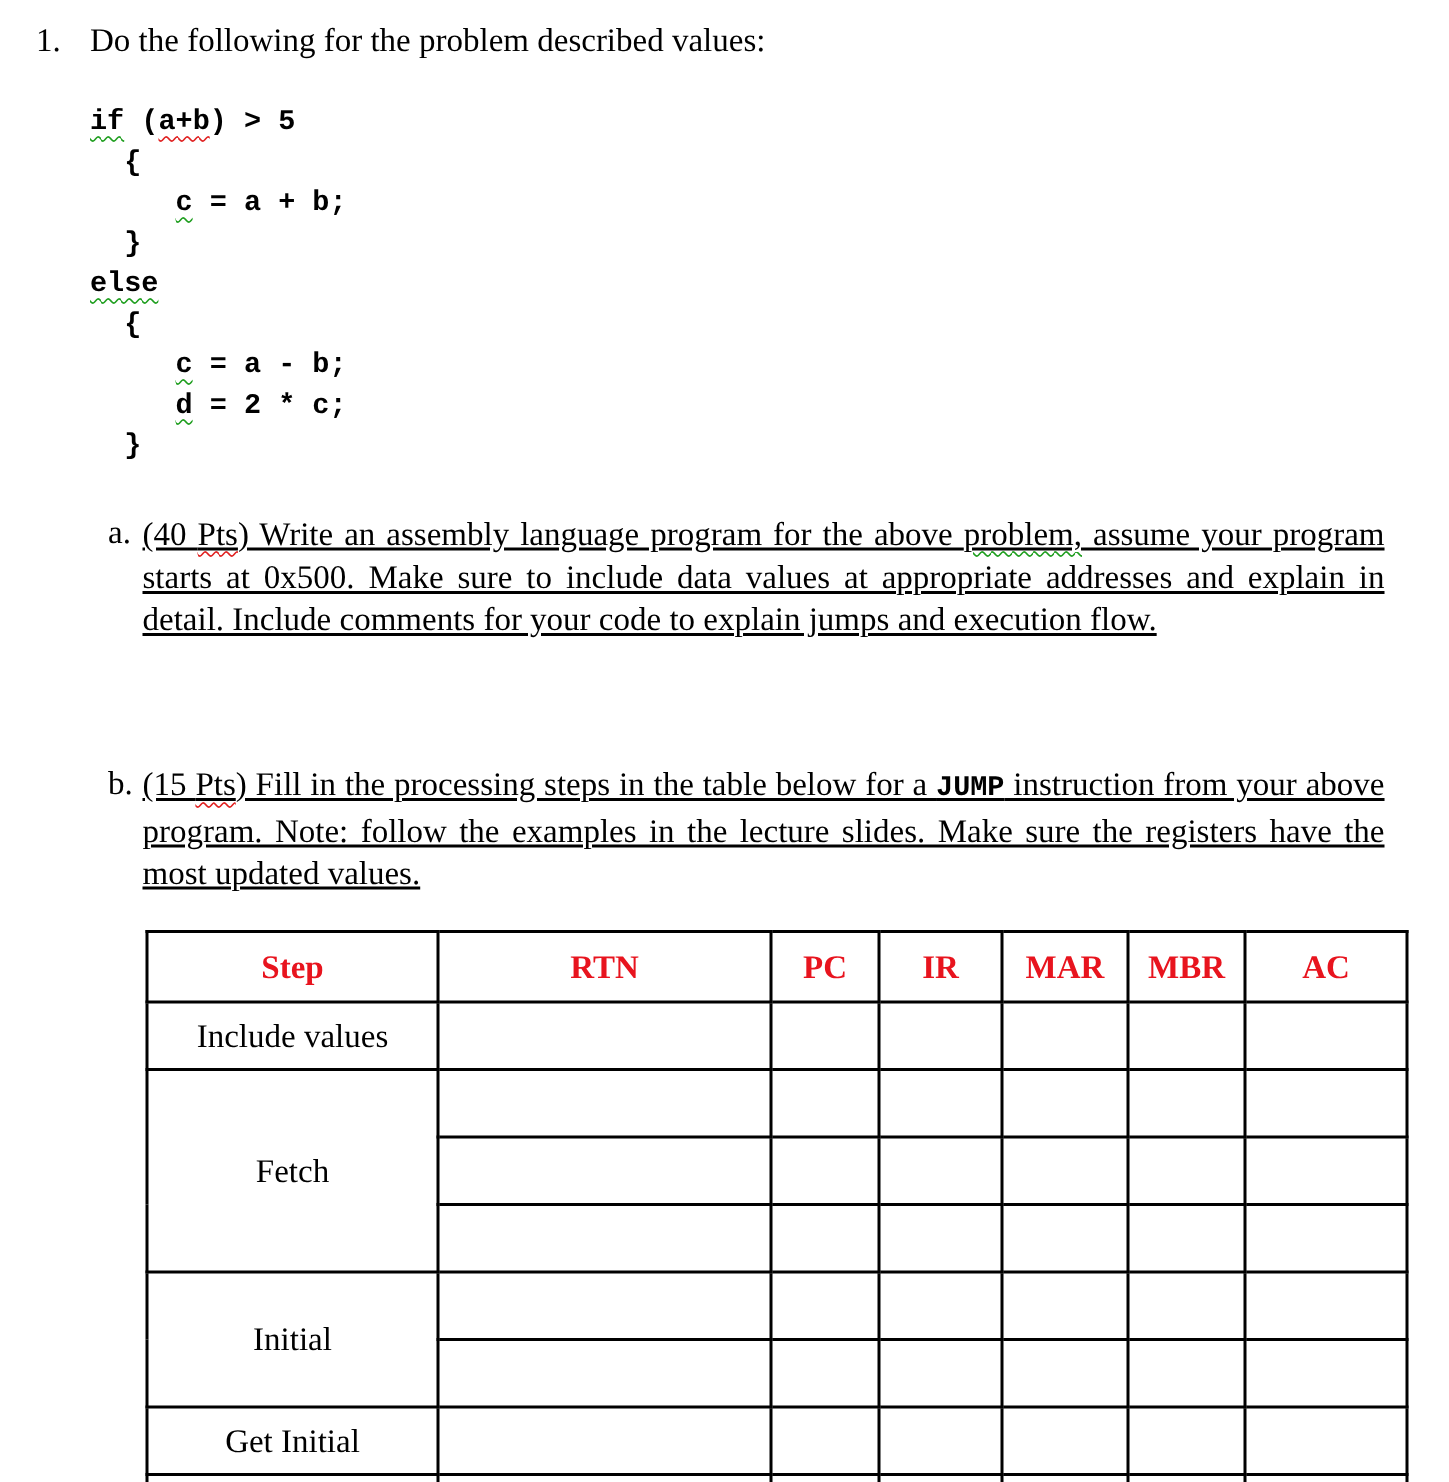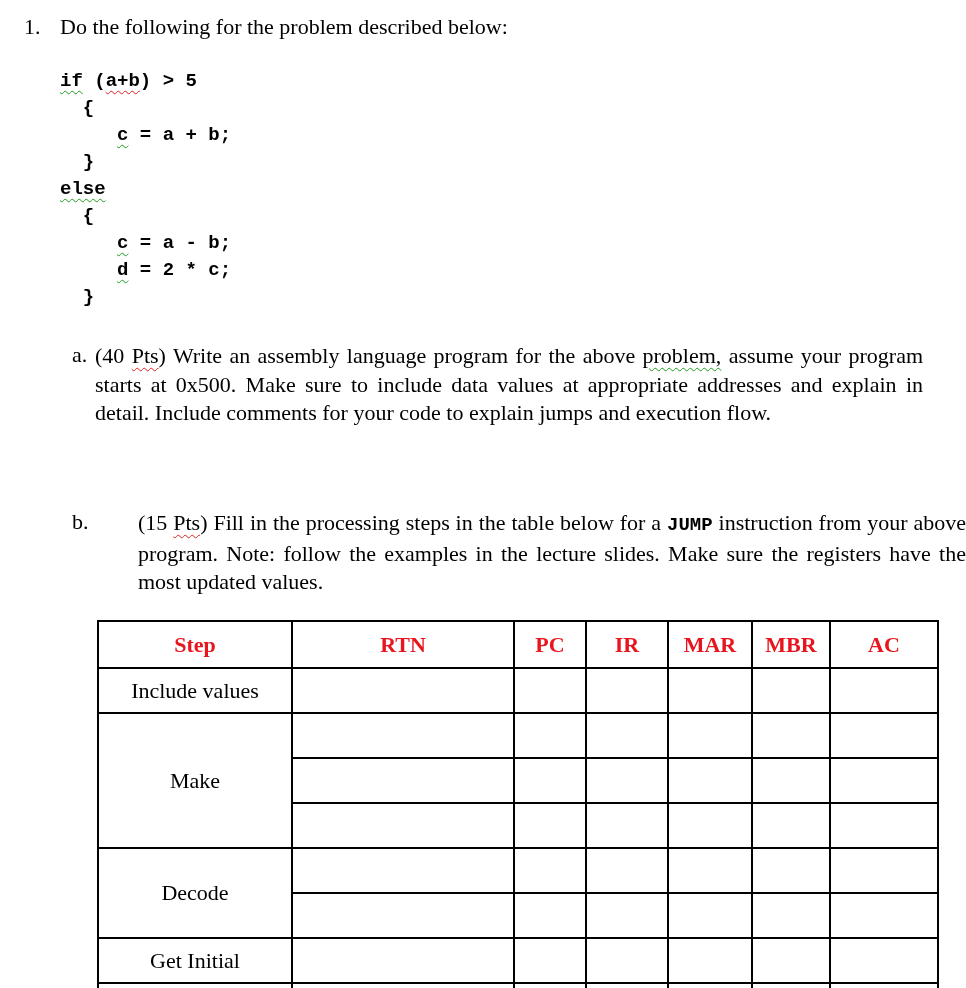--- a/index.html
+++ b/index.html
@@ -3,42 +3,42 @@
 <meta charset="utf-8">
 <style>
   html, body { margin: 0; padding: 0; background: #ffffff; }
   body { width: 966px; height: 988px; position: relative; overflow: hidden; color: #000; font-family: "Liberation Serif", serif; }
   .abs { position: absolute; }
   .q-num { left: 24px; top: 14px; font-size: 22px; }
   .q-text { left: 60px; top: 14px; font-size: 22px; }
   .code { font-family: "Liberation Mono", monospace; font-weight: bold; font-size: 19px; white-space: pre; line-height: 27px; }
   .sq-green { text-decoration: underline wavy #1e9e1e; text-decoration-thickness: 1px; text-underline-offset: 4px; }
   .sq-red { text-decoration: underline wavy #e02020; text-decoration-thickness: 1px; text-underline-offset: 4px; text-align: right; }
-  .para { font-size: 22px; line-height: 28.5px; text-align: justify; }
+  .para { font-size: 22px; line-height: 28.5px; text-align: justify; text-decoration: underline; }
   .para-label { font-size: 22px; }
   .jump { font-family: "Liberation Mono", monospace; font-weight: bold; font-size: 19px; }
   table.steps { position: absolute; left: 97px; top: 620px; border-collapse: collapse; border: 2.5px solid #000; }
   table.steps td, table.steps th { border: 2px solid #000; padding: 4px; text-align: center; font-size: 22px; font-weight: normal; }
   table.steps th { color: #e8141e; font-weight: bold; height: 37px; }
   table.steps td.cell { height: 35px; }
   table.steps td.cell-input { cursor: text; }
 </style>
 </head>
 <body>
 
 <div class="abs q-num">1.</div>
-<div class="abs q-text">Do the following for the problem described below:</div>
+<div class="abs q-text">Do the following for the problem described values:</div>
 
 <div class="abs code" id="code-block" style="left:60px; top:68px;"><div><span></span><span class="sq-green">if</span><span> (</span><span class="sq-red">a+b</span><span>) &gt; 5</span></div><div><span>  </span><span>{</span></div><div><span>     </span><span class="sq-green">c</span><span> = a + b;</span></div><div><span>  </span><span>}</span></div><div><span></span><span class="sq-green">else</span></div><div><span>  </span><span>{</span></div><div><span>     </span><span class="sq-green">c</span><span> = a - b;</span></div><div><span>     </span><span class="sq-green">d</span><span> = 2 * c;</span></div><div><span>  </span><span>}</span></div></div>
 
 <div class="abs para-label" style="left:72px; top:342px;">a.</div>
 <div class="abs para" style="left:95px; top:342px; width:828px;"><span>(40 </span><span class="sq-red">Pts</span><span>) Write an assembly language program for the above </span><span class="sq-green">problem,</span><span> assume your program starts at 0x500. Make sure to include data values at appropriate addresses and explain in detail. Include comments for your code to explain jumps and execution flow.</span></div>
 
 <div class="abs para-label" style="left:72px; top:509px;">b.</div>
-<div class="abs para" style="left:95px; top:509px; width:828px;margin-left:43px;"><span>(15 </span><span class="sq-red">Pts</span><span>) Fill in the processing steps in the table below for a </span><span class="jump">JUMP</span><span> instruction from your above program. Note: follow the examples in the lecture slides. Make sure the registers have the most updated values.</span></div>
+<div class="abs para" style="left:95px; top:509px; width:828px;"><span>(15 </span><span class="sq-red">Pts</span><span>) Fill in the processing steps in the table below for a </span><span class="jump">JUMP</span><span> instruction from your above program. Note: follow the examples in the lecture slides. Make sure the registers have the most updated values.</span></div>
 
 <table class="steps" id="steps-table">
   <colgroup>
     <col style="width:194px">
       <col style="width:222px">
       <col style="width:72px">
       <col style="width:82px">
       <col style="width:84px">
       <col style="width:78px">
       <col style="width:108px">
@@ -58,21 +58,21 @@
       <tr>
         <td rowspan="1" class="cell">Include values</td>
         <td class="cell cell-input"></td>
         <td class="cell cell-input"></td>
         <td class="cell cell-input"></td>
         <td class="cell cell-input"></td>
         <td class="cell cell-input"></td>
         <td class="cell cell-input"></td>
       </tr>
       <tr>
-        <td rowspan="3" class="cell">Make</td>
+        <td rowspan="3" class="cell">Fetch</td>
         <td class="cell cell-input"></td>
         <td class="cell cell-input"></td>
         <td class="cell cell-input"></td>
         <td class="cell cell-input"></td>
         <td class="cell cell-input"></td>
         <td class="cell cell-input"></td>
       </tr>
       <tr>
         <td class="cell cell-input"></td>
         <td class="cell cell-input"></td>
@@ -83,21 +83,21 @@
       </tr>
       <tr>
         <td class="cell cell-input"></td>
         <td class="cell cell-input"></td>
         <td class="cell cell-input"></td>
         <td class="cell cell-input"></td>
         <td class="cell cell-input"></td>
         <td class="cell cell-input"></td>
       </tr>
       <tr>
-        <td rowspan="2" class="cell">Decode</td>
+        <td rowspan="2" class="cell">Initial</td>
         <td class="cell cell-input"></td>
         <td class="cell cell-input"></td>
         <td class="cell cell-input"></td>
         <td class="cell cell-input"></td>
         <td class="cell cell-input"></td>
         <td class="cell cell-input"></td>
       </tr>
       <tr>
         <td class="cell cell-input"></td>
         <td class="cell cell-input"></td>

